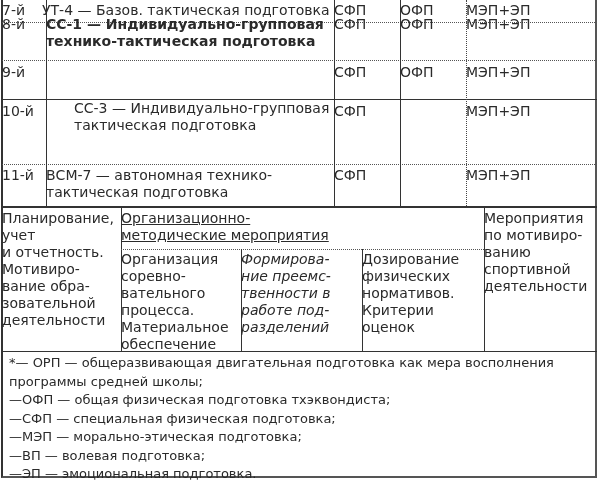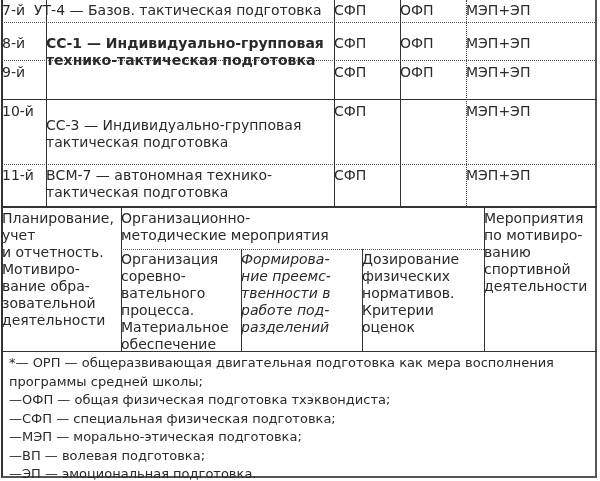--- a/index.html
+++ b/index.html
@@ -26,49 +26,49 @@
 <div class="hdot" style="left:2px;top:164px;width:595px;"></div>
 <div class="hline" style="left:2px;top:206px;width:595px;border-top-width:2px;"></div>
 
 <div class="vline" style="left:46px;top:0;height:206px;"></div>
 <div class="vline" style="left:334px;top:0;height:206px;"></div>
 <div class="vline" style="left:400px;top:0;height:206px;"></div>
 <div class="vdot" style="left:466px;top:0;height:206px;"></div>
 
 <div class="cell" style="left:0;top:0;width:600px;height:22px;">
   <div class="cell" style="left:2px;top:2px;width:44px;">7-й</div>
-  <div class="cell" style="left:34px;top:2px;width:288px;">
+  <div class="cell" style="left:42px;top:2px;width:288px;">
     <div>УТ-4 — Базов. тактическая подготовка</div>
   </div>
   <div class="cell" style="left:334px;top:2px;width:66px;">СФП</div>
   <div class="cell" style="left:400px;top:2px;width:66px;">ОФП</div>
   <div class="cell" style="left:466px;top:2px;width:132px;">МЭП+ЭП</div>
 </div>
 
-<div class="cell" style="left:0;top:33px;width:533px;height:38px;">
+<div class="cell" style="left:0;top:14px;width:533px;height:38px;">
   <div class="cell" style="left:2px;top:2px;width:44px;">8-й</div>
   <div class="cell" style="left:46px;top:2px;width:288px;font-weight:bold;">
     <div>СС-1 — Индивидуально-групповая</div>
     <div>технико-тактическая подготовка</div>
   </div>
   <div class="cell" style="left:334px;top:2px;width:66px;">СФП</div>
   <div class="cell" style="left:400px;top:2px;width:66px;">ОФП</div>
   <div class="cell" style="left:466px;top:2px;width:132px;">МЭП+ЭП</div>
 </div>
 
 <div class="cell" style="left:0;top:60px;width:600px;height:39px;">
   <div class="cell" style="left:2px;top:4px;width:44px;">9-й</div>
   <div class="cell" style="left:334px;top:4px;width:66px;">СФП</div>
   <div class="cell" style="left:400px;top:4px;width:66px;">ОФП</div>
   <div class="cell" style="left:466px;top:4px;width:132px;">МЭП+ЭП</div>
 </div>
 
 <div class="cell" style="left:0;top:99px;width:600px;height:65px;">
   <div class="cell" style="left:2px;top:4px;width:44px;">10-й</div>
-  <div class="cell" style="left:46px;top:18px;width:288px;">
+  <div class="cell" style="left:46px;top:1px;width:288px;padding-left:28px;">
     <div>СС-3 — Индивидуально-групповая</div>
     <div>тактическая подготовка</div>
   </div>
   <div class="cell" style="left:334px;top:4px;width:66px;">СФП</div>
   <div class="cell" style="left:400px;top:4px;width:66px;"></div>
   <div class="cell" style="left:466px;top:4px;width:132px;">МЭП+ЭП</div>
 </div>
 
 <div class="cell" style="left:0;top:164px;width:600px;height:42px;">
   <div class="cell" style="left:2px;top:3px;width:44px;">11-й</div>
@@ -91,21 +91,21 @@
 <div class="cell" style="left:2px;top:210px;width:119px;">
   <div>Планирование,</div>
   <div>учет</div>
   <div>и отчетность.</div>
   <div>Мотивиро-</div>
   <div>вание обра-</div>
   <div>зовательной</div>
   <div>деятельности</div>
 </div>
 
-<div class="cell" style="left:121px;top:210px;width:363px;">
+<div class="cell" style="left:121px;top:210px;width:363px;text-decoration:underline;">
   <div>Организационно-</div>
   <div>методические мероприятия</div>
 </div>
 
 <div class="cell" style="left:121px;top:251px;width:120px;">
   <div>Организация</div>
   <div>соревно-</div>
   <div>вательного</div>
   <div>процесса.</div>
   <div>Материальное</div>

